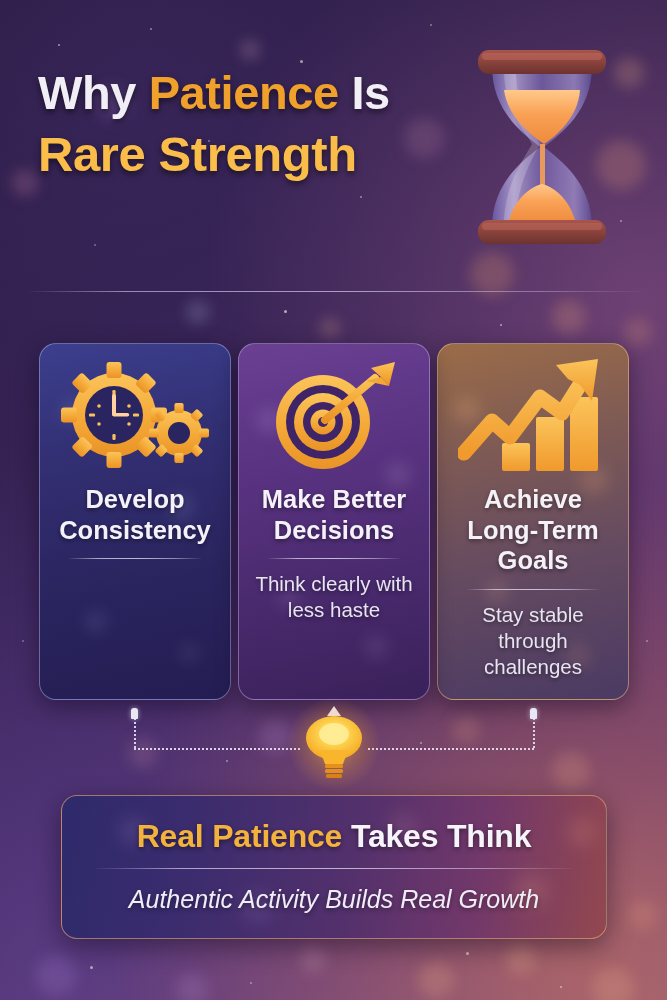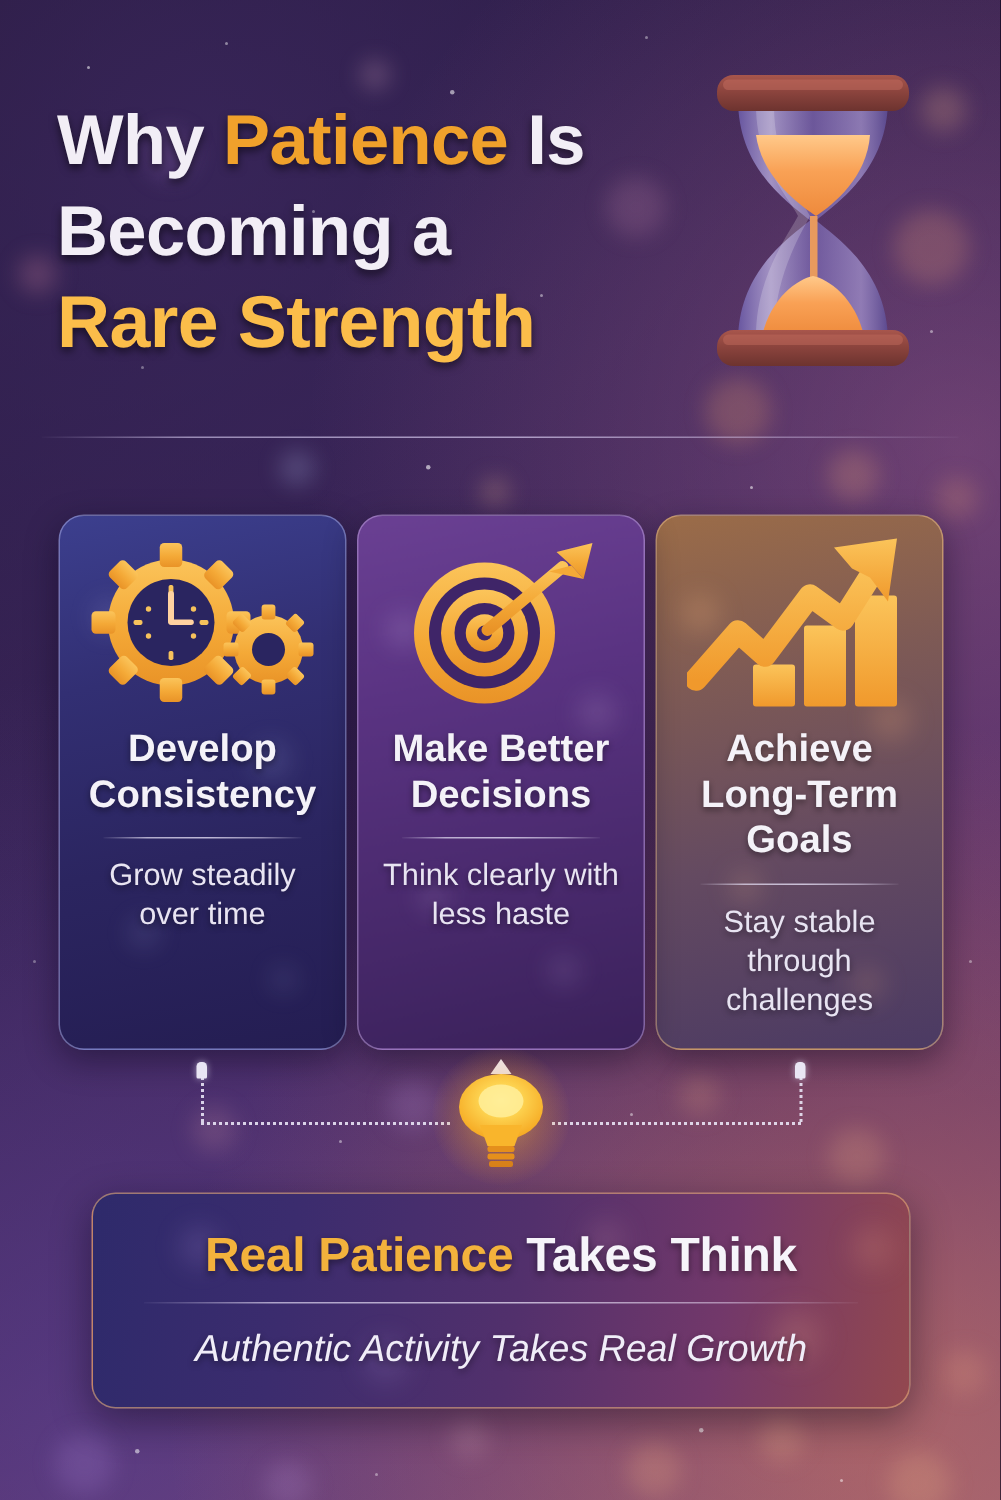--- a/index.html
+++ b/index.html
@@ -317,21 +317,20 @@
     <div class="s" style="left:250px;top:982px;width:2px;height:2px;opacity:.40;"></div>
     <div class="s" style="left:466px;top:952px;width:3px;height:3px;opacity:.60;"></div>
     <div class="s" style="left:560px;top:986px;width:2px;height:2px;opacity:.50;"></div>
   </div>
 
   <div class="header">
     <div class="title">
       <div>
         <span>Why </span><span class="gold">Patience</span><span> Is</span>
       </div>
-      <div>Becoming a</div>
       <div class="l3 gold2">Rare Strength</div>
     </div>
 
     <div class="hourglass">
       <svg viewBox="0 0 148 218" width="148" height="218">
         <defs>
           <linearGradient id="hgCap" x1="0" y1="0" x2="0" y2="1">
             <stop offset="0%" stop-color="#a8564c"></stop>
             <stop offset="40%" stop-color="#8f463f"></stop>
             <stop offset="100%" stop-color="#6d332f"></stop>
@@ -434,21 +433,20 @@
                 <rect x="-30" y="-4.6" width="10" height="9.2" rx="2" transform="rotate(45)"></rect>
                 <rect x="20" y="-4.6" width="10" height="9.2" rx="2" transform="rotate(45)"></rect>
               </g>
             </g>
             <circle r="11" fill="#2a2560"></circle>
           </g>
         </svg>
       </div>
       <div class="card-title">Develop Consistency</div>
       <div class="card-rule"></div>
-      <div class="card-desc">Grow steadily over time</div>
     </div>
 
     <div class="card c3">
       <div class="cbokeh" style="left:16px;top:52px;width:26px;height:26px;background:rgba(255,190,130,0.20);"></div>
       <div class="cbokeh" style="left:142px;top:122px;width:28px;height:28px;background:rgba(255,185,125,0.18);"></div>
       <div class="cbokeh" style="left:48px;top:236px;width:22px;height:22px;background:rgba(255,190,140,0.16);"></div>
       <div class="cbokeh" style="left:128px;top:300px;width:24px;height:24px;background:rgba(255,185,130,0.14);"></div>
 
       <div class="card-icon">
         <svg viewBox="0 0 150 122" width="150" height="122">
@@ -548,17 +546,17 @@
     <div class="bbokeh" style="left:180px;top:96px;width:30px;height:30px;background:rgba(190,160,235,0.14);"></div>
     <div class="bbokeh" style="left:330px;top:18px;width:24px;height:24px;background:rgba(230,170,180,0.16);"></div>
     <div class="bbokeh" style="left:452px;top:78px;width:34px;height:34px;background:rgba(240,170,140,0.18);"></div>
     <div class="bbokeh" style="left:506px;top:22px;width:28px;height:28px;background:rgba(240,165,135,0.18);"></div>
 
     <div class="banner-inner">
       <div class="banner-title">
         <span class="gold">Real Patience</span><span> Takes Think</span>
       </div>
       <div class="banner-rule"></div>
-      <div class="banner-sub">Authentic Activity Takes Real Growth</div>
+      <div class="banner-sub">Authentic Activity Builds Real Growth</div>
     </div>
   </div>
 
 </div>
 
 </body></html>

